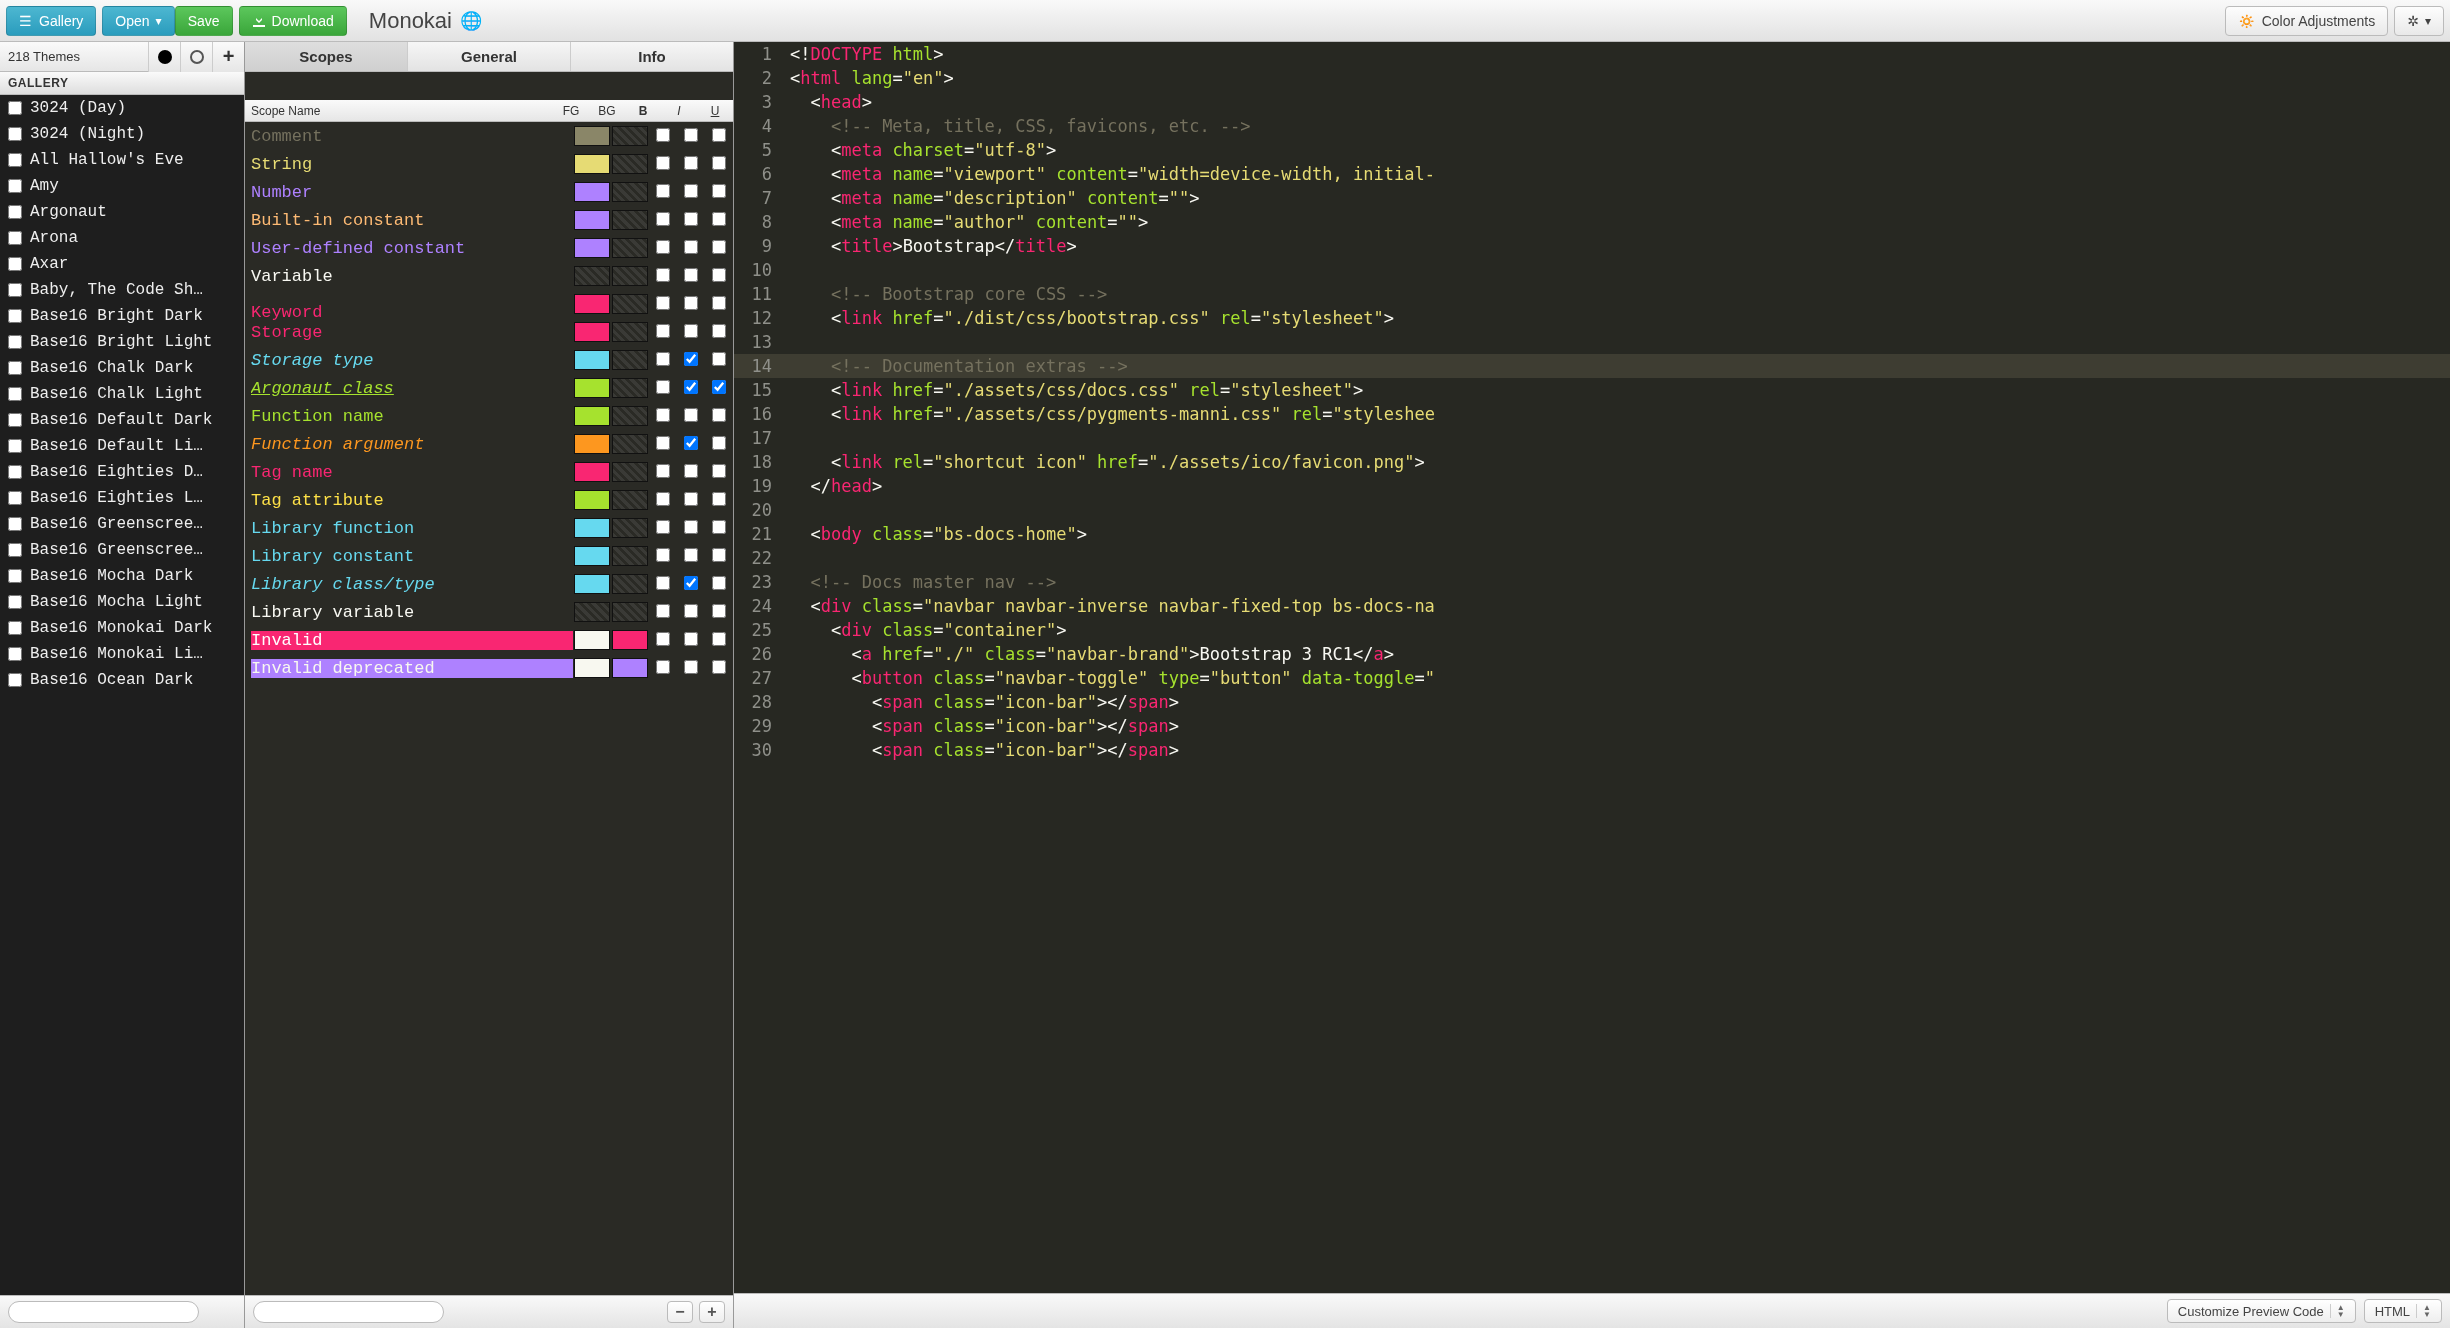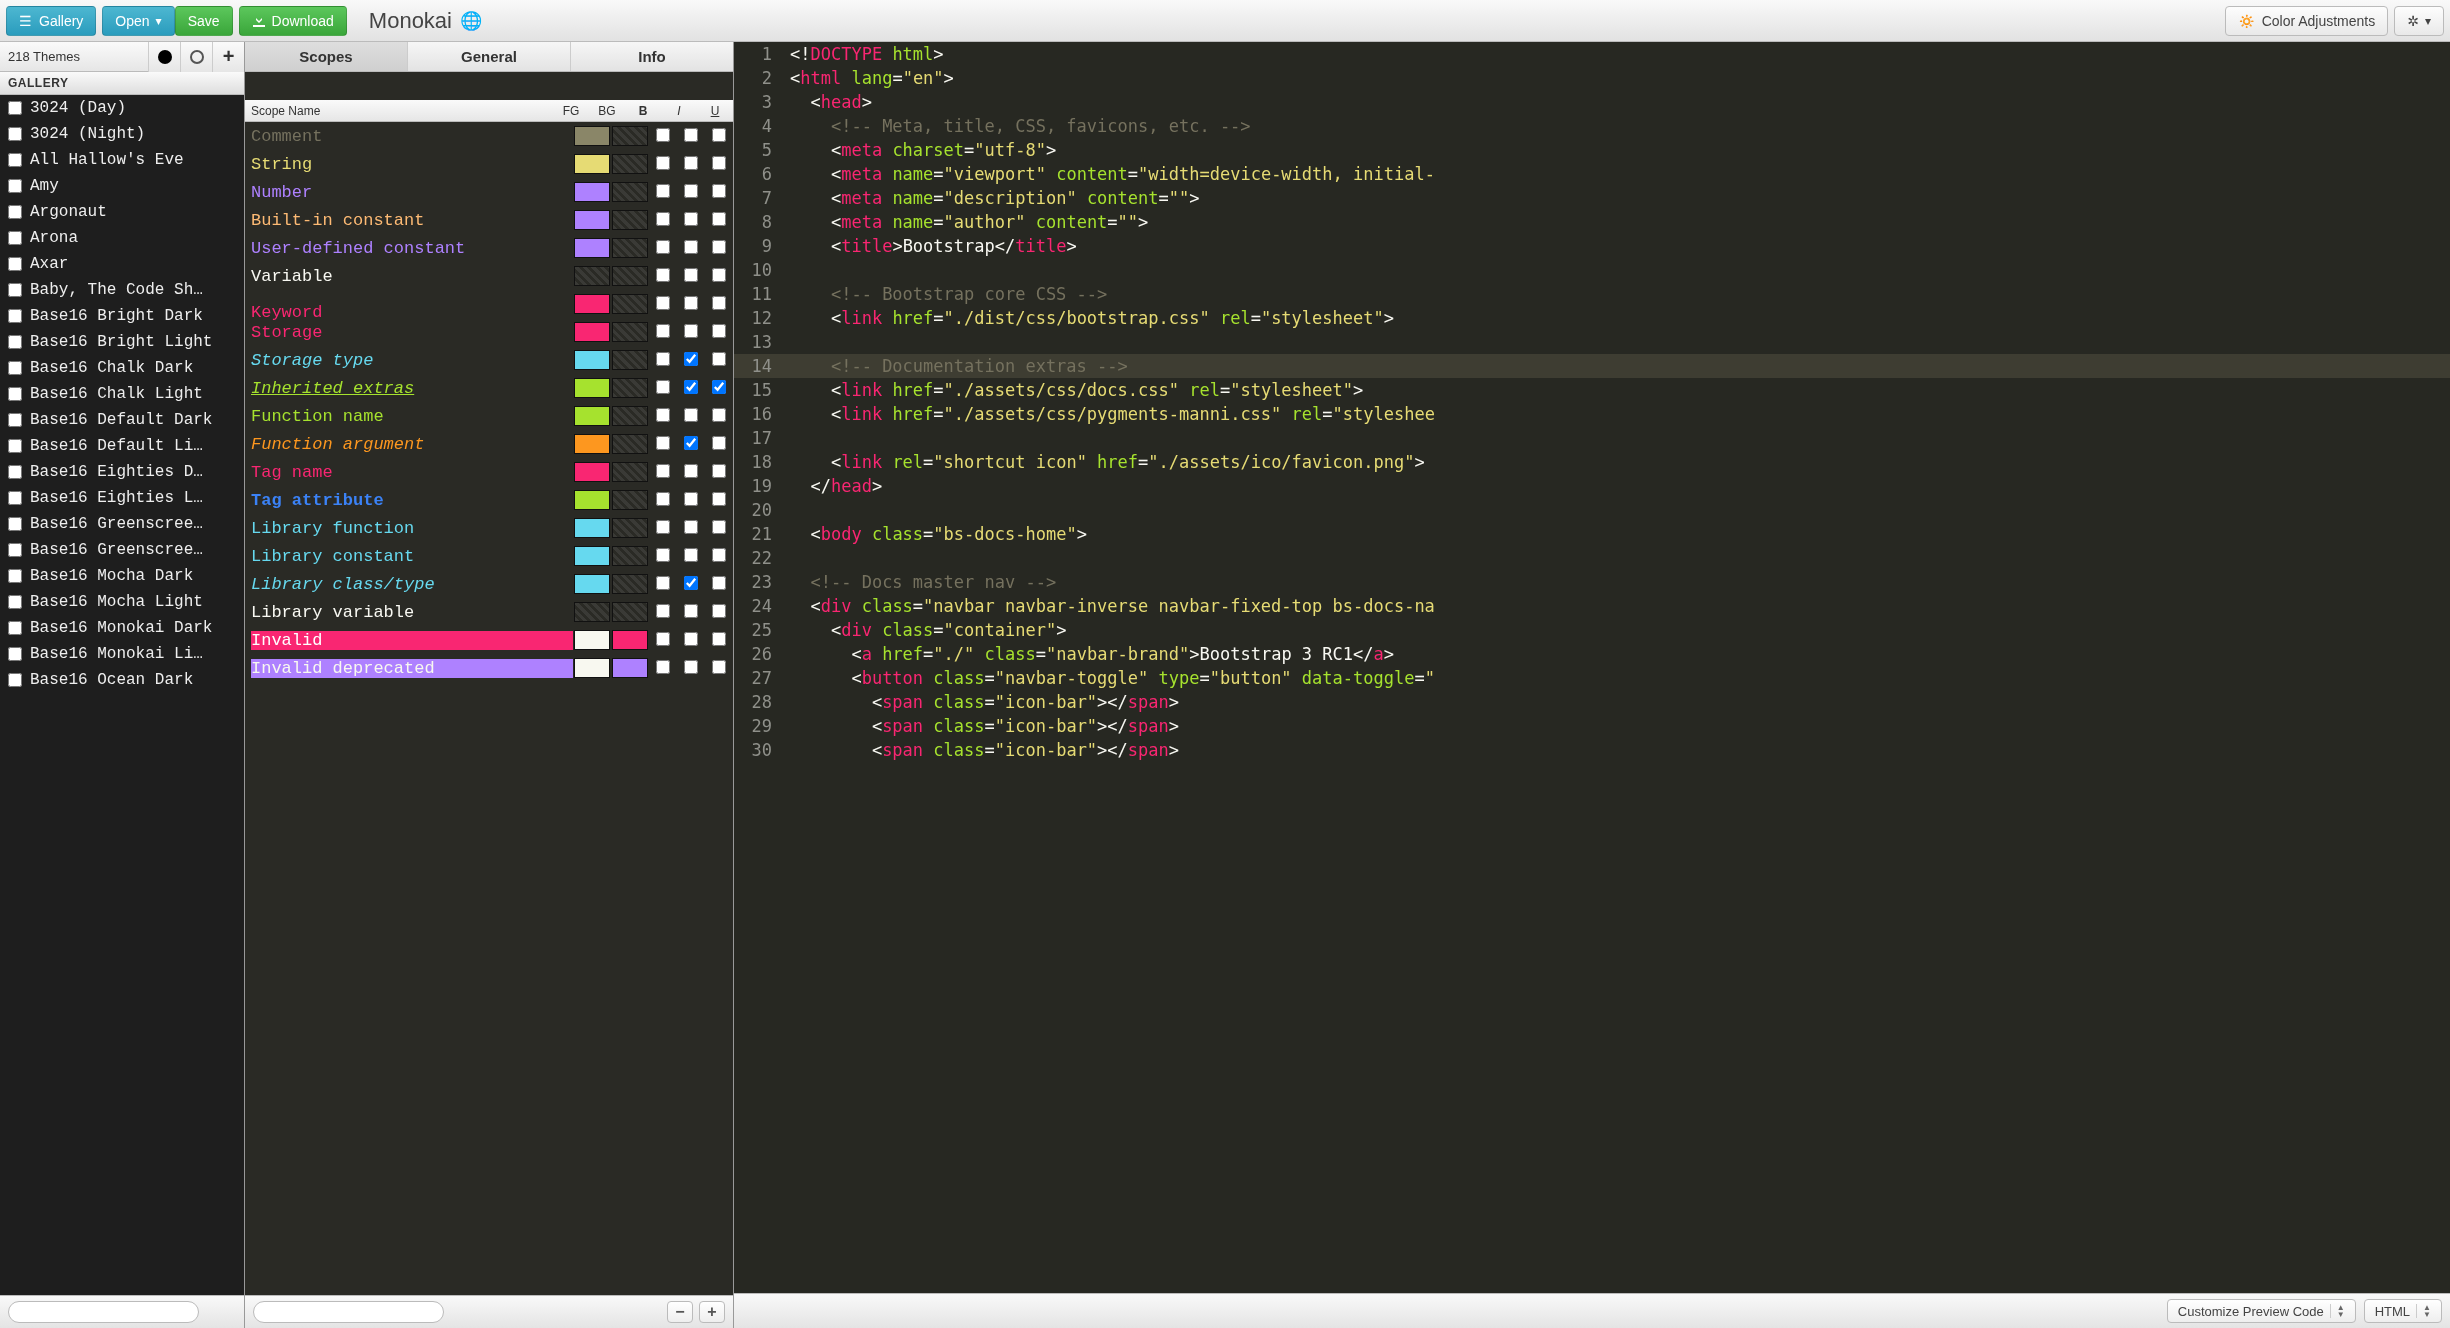--- a/index.html
+++ b/index.html
@@ -338,21 +338,21 @@
           </div>
           <div class="scope-row">
             <div class="scope-label" style="color: rgb(102, 217, 239); font-style: italic;">Storage type</div>
             <div class="swatch" style="background: rgb(102, 217, 239);"></div>
             <div class="swatch hatch"></div>
             <div class="chk"><input type="checkbox" style=""></div>
             <div class="chk"><input type="checkbox" checked="" style=""></div>
             <div class="chk"><input type="checkbox" style=""></div>
           </div>
           <div class="scope-row">
-            <div class="scope-label" style="color: rgb(166, 226, 46); font-style: italic; text-decoration: underline;">Inherited extras</div>
+            <div class="scope-label" style="color: rgb(166, 226, 46); font-style: italic; text-decoration: underline;">Argonaut class</div>
             <div class="swatch" style="background: rgb(166, 226, 46);"></div>
             <div class="swatch hatch"></div>
             <div class="chk"><input type="checkbox" style=""></div>
             <div class="chk"><input type="checkbox" checked="" style=""></div>
             <div class="chk"><input type="checkbox" checked="" style=""></div>
           </div>
           <div class="scope-row">
             <div class="scope-label" style="color: rgb(166, 226, 46);">Function name</div>
             <div class="swatch" style="background: rgb(166, 226, 46);"></div>
             <div class="swatch hatch"></div>
@@ -370,21 +370,21 @@
           </div>
           <div class="scope-row">
             <div class="scope-label" style="color: rgb(249, 38, 114);">Tag name</div>
             <div class="swatch" style="background: rgb(249, 38, 114);"></div>
             <div class="swatch hatch"></div>
             <div class="chk"><input type="checkbox" style=""></div>
             <div class="chk"><input type="checkbox" style=""></div>
             <div class="chk"><input type="checkbox" style=""></div>
           </div>
           <div class="scope-row">
-            <div class="scope-label" style="color: #3b82f6; font-weight: bold;">Tag attribute</div>
+            <div class="scope-label" style="color: #fde047;">Tag attribute</div>
             <div class="swatch" style="background: rgb(166, 226, 46);"></div>
             <div class="swatch hatch"></div>
             <div class="chk"><input type="checkbox" style=""></div>
             <div class="chk"><input type="checkbox" style=""></div>
             <div class="chk"><input type="checkbox" style=""></div>
           </div>
           <div class="scope-row">
             <div class="scope-label" style="color: rgb(102, 217, 239);">Library function</div>
             <div class="swatch" style="background: rgb(102, 217, 239);"></div>
             <div class="swatch hatch"></div>

